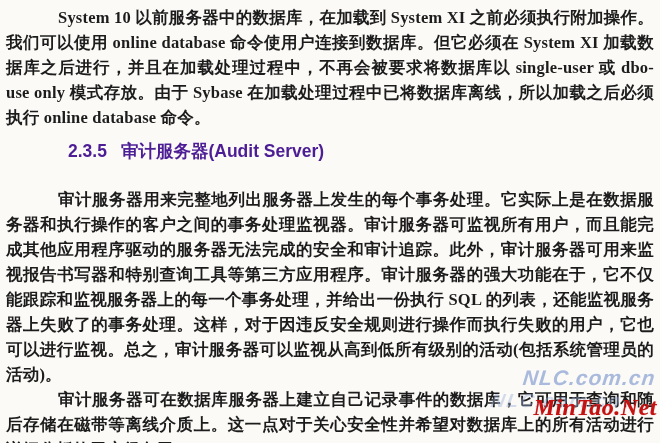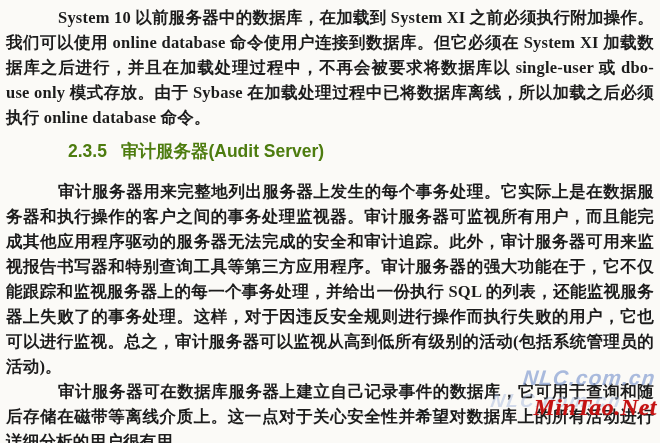--- a/index.html
+++ b/index.html
@@ -23,27 +23,27 @@
     margin: 0;
     font-size: 16.5px;
     line-height: 25px;
     text-align: justify;
     text-justify: inter-character;
     text-indent: 52px;
     letter-spacing: 0.2px;
     font-weight: bold;
   }
   .heading {
-    margin: 9px 0 16px 0;
+    margin: 9px 0 24px 0;
     padding-left: 62px;
     font-family: "Liberation Sans", "DejaVu Sans", sans-serif;
     font-weight: bold;
     font-size: 17.5px;
     line-height: 24px;
-    color: #4d7c0f;
+    color: #4c1d95;
   }
   .heading .sec-num {
     margin-right: 14px;
   }
   .watermark {
     position: absolute;
     pointer-events: none;
     white-space: nowrap;
   }
   .wm-blue {

